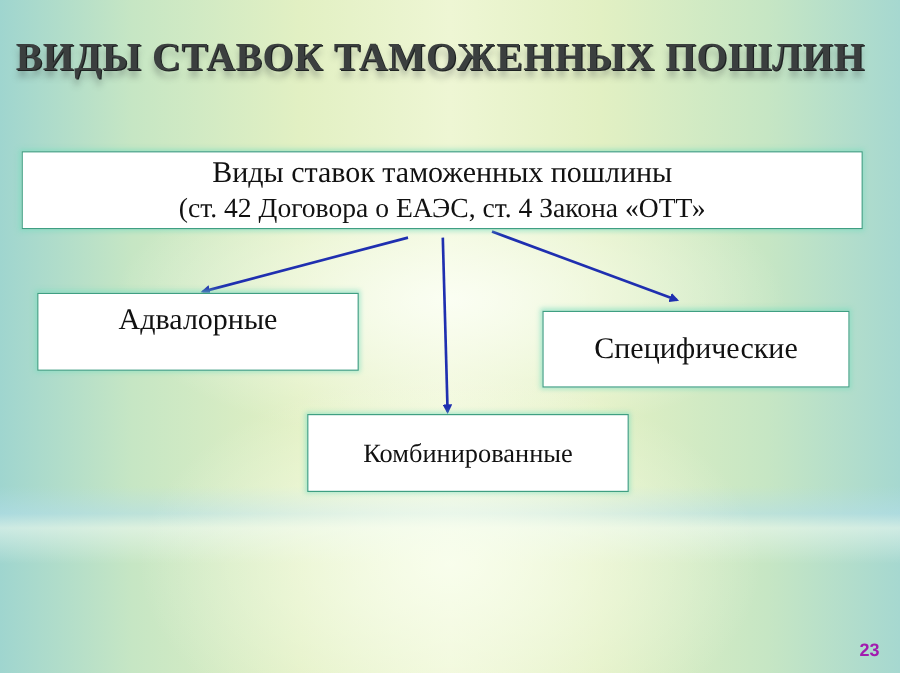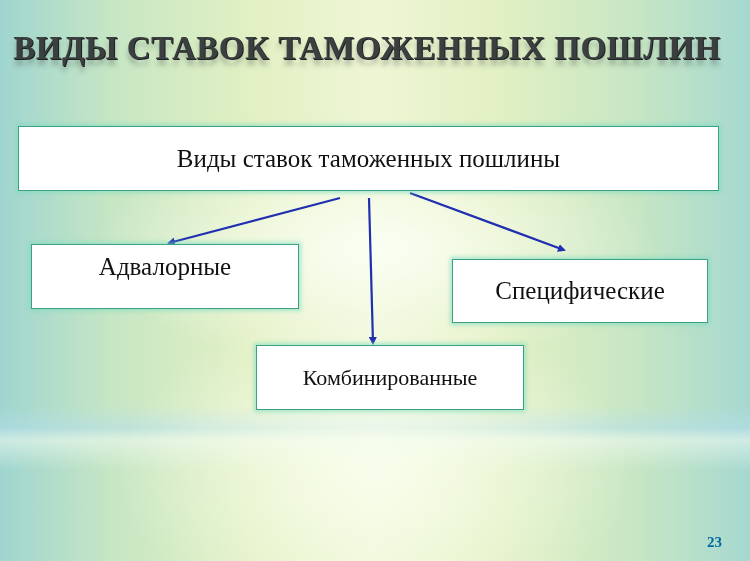--- a/index.html
+++ b/index.html
@@ -26,42 +26,43 @@
       color: #111; text-align: center; box-sizing: border-box;
       display: flex; flex-direction: column; justify-content: center; align-items: center;
     }
     .box-main { left: 18px; top: 126px; width: 701px; height: 65px; font-size: 25px; line-height: 30px; }
     .box-main .line2 { font-size: 23px; line-height: 28px; }
     .box-adv { left: 31px; top: 244px; width: 268px; height: 65px; font-size: 25px; padding-bottom: 20px; }
     .box-spec { left: 452px; top: 259px; width: 256px; height: 64px; font-size: 25px; }
     .box-comb { left: 256px; top: 345px; width: 268px; height: 65px; font-size: 22px; }
     svg.arrows { position: absolute; left: 0; top: 0; width: 750px; height: 561px; pointer-events: none; }
     .page-number {
-      position: absolute; right: 28px; bottom: 10px;
-      font-family: Liberation Serif, serif; font-weight: bold; font-size: 15px; color: #0369a1;
+      position: absolute; right: 17px; bottom: 10px;
+      font-family: Liberation Sans, sans-serif; font-weight: bold; font-size: 15px; color: #a21caf;
     }
   </style>
 </head>
 <body>
 
 <div class="slide-title">ВИДЫ СТАВОК ТАМОЖЕННЫХ ПОШЛИН</div>
 
 <svg class="arrows" viewBox="0 0 750 561">
   <defs>
     <marker id="ah" markerWidth="8" markerHeight="8" refX="6" refY="4" orient="auto" markerUnits="userSpaceOnUse">
       <path d="M0,0 L8,4 L0,8 Z" fill="#1f2fb0"></path>
     </marker>
   </defs>
   <line x1="340" y1="198" x2="169" y2="243" stroke="#1f2fb0" stroke-width="2.2" marker-end="url(#ah)"></line>
   <line x1="369" y1="198" x2="373" y2="343" stroke="#1f2fb0" stroke-width="2.2" marker-end="url(#ah)"></line>
   <line x1="410" y1="193" x2="564" y2="250" stroke="#1f2fb0" stroke-width="2.2" marker-end="url(#ah)"></line>
 </svg>
 
 <div class="box box-main">
   <div class="line1">Виды ставок таможенных пошлины</div>
+  <div class="line2">(ст. 42 Договора о ЕАЭС, ст. 4 Закона «ОТТ»</div>
 </div>
 
 <div class="box box-adv">
   <span>Адвалорные</span>
 </div>
 
 <div class="box box-spec">
   <span>Специфические</span>
 </div>
 

